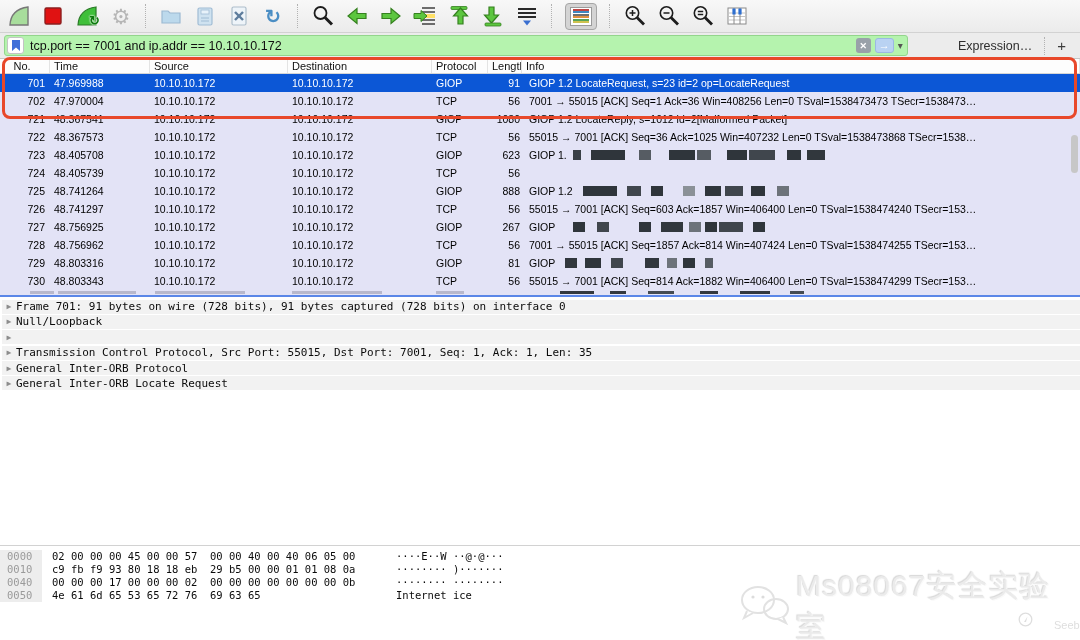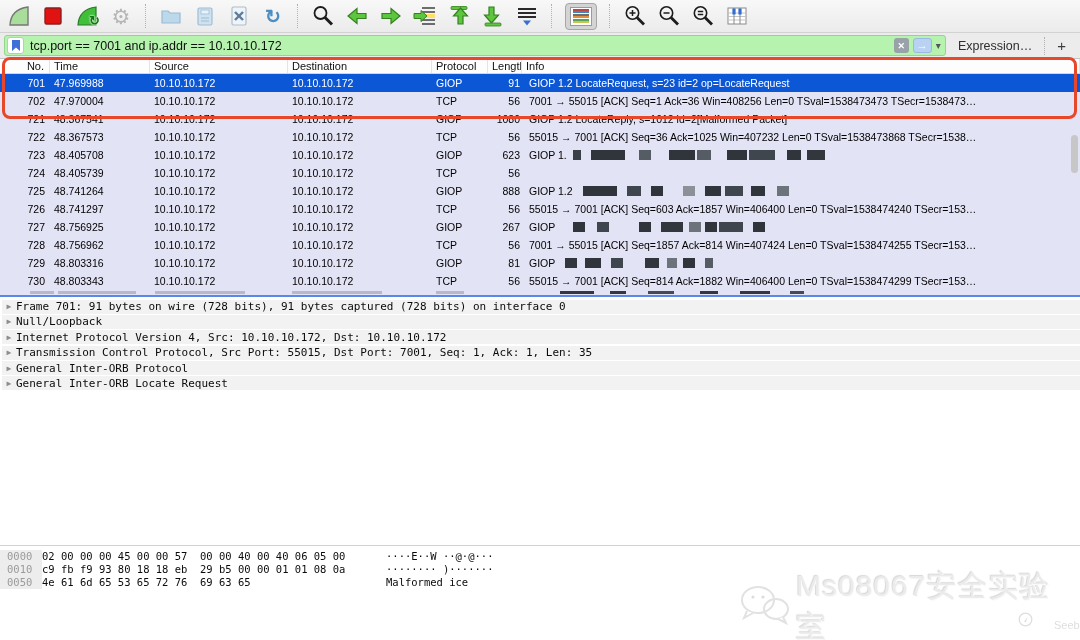--- a/index.html
+++ b/index.html
@@ -17,21 +17,21 @@
   .fin-overlay { position:absolute; right:0; bottom:1px; font-size:13px; font-weight:bold; color:#0c7a0c;
                  text-shadow:0 0 2px #fff, 0 0 2px #fff; }
   .colorize-box { width:32px; height:27px; background:#d4d4d4; border:1px solid #a6a6a6; border-radius:4px;
                   display:flex; align-items:center; justify-content:center; }
   .colorize-inner { width:22px; height:19px; background:#fff; border:1px solid #9a9a9a; padding:1px 2px;
                     display:flex; flex-direction:column; justify-content:space-between; }
   .colorize-inner i { display:block; height:2px; }
 
   
   .filterbar { height:26px; background:#ececec; border-bottom:1px solid #c6c6c6; display:flex;
-               align-items:center; padding:0 4px; }
+               align-items:center; padding:0 4px;gap:38px; }
   .ffield { flex:1; height:21px; background:#b5f3ae; border:1px solid #93d58c; border-radius:3px;
             display:flex; align-items:center; position:relative; padding-left:2px; }
   .fbookmark { width:17px; height:17px; background:#fff; border:1px solid #c4c4c4; border-radius:3px;
                display:flex; align-items:center; justify-content:center; }
   .ftext { margin-left:6px; font-size:12.5px; color:#101010; }
   .fctrl { position:absolute; right:4px; display:flex; align-items:center; gap:4px; }
   .fclear { width:15px; height:15px; background:#99a1a9; border-radius:3px; color:#fff; font-size:9px;
             font-weight:bold; display:flex; align-items:center; justify-content:center; }
   .fapply { width:19px; height:15px; background:#b9d2f2; border:1px solid #9bb9e2; border-radius:3px;
             color:#fff; font-size:11px; font-weight:bold; display:flex; align-items:center; justify-content:center; line-height:1; }
@@ -47,21 +47,21 @@
            font-size:11px; color:#111; }
   .phead span { border-right:1px solid #e4e4e4; padding-left:4px; line-height:14px; overflow:hidden; white-space:nowrap; }
   .pc { overflow:hidden; white-space:nowrap; flex-shrink:0; }
   .c-no   { width:50px; text-align:right; padding-right:5px; }
   .c-time { width:100px; padding-left:4px; }
   .c-src  { width:138px; padding-left:4px; }
   .c-dst  { width:144px; padding-left:4px; }
   .c-proto{ width:56px;  padding-left:4px; }
   .c-len  { width:34px;  text-align:right; padding-right:2px; }
   .c-info { flex:1; width:auto; padding-left:7px; display:flex; align-items:center; }
-  .phead .c-no { text-align:right; padding-left:0; }
+  .phead .c-no { text-align:center; padding-left:0; }
   .prow { height:18px; display:flex; align-items:center; background:#e3e3f6; color:#000;
           font-family:Liberation Sans, sans-serif; font-size:10.5px; }
   .prow.sel { background:#0c57d6; color:#fff; }
   .redact { display:inline-block; height:10px; flex-shrink:0; }
   .partialrow { height:4.5px; background:#e3e3f6; position:relative; overflow:hidden; }
   .partialrow i { position:absolute; display:block; }
   .divider-blue { height:2px; background:#5b87e8; }
   .redbox { position:absolute; left:2px; top:-2px; width:1075px; height:62px; border:3px solid #e8482a;
             border-radius:8px; pointer-events:none; z-index:5; }
   .vthumb { position:absolute; right:2px; top:76px; width:7px; height:38px; background:#c7c7c7; border-radius:4px; z-index:4; }
@@ -70,21 +70,21 @@
   .details { height:249px; background:#fff; border-bottom:1px solid #d2d2d2; padding:3px 0 0 2px; overflow:hidden; }
   .drow { height:14px; margin-bottom:1.4px; background:#f2f2f2; display:flex; align-items:center;
           font-family:"DejaVu Sans Mono", monospace; font-size:11px; color:#0a0a0a; white-space:nowrap; }
   .drow .tri { color:#8d8d8d; font-size:8px; width:14px; text-align:center; flex-shrink:0; }
 
   
   .hexpane { position:relative; background:#fff; height:126px; padding-top:4px; }
   .hxrow { height:13px; display:flex; align-items:center; font-family:"DejaVu Sans Mono", monospace;
            font-size:10.5px; color:#0a0a0a; white-space:pre; }
   .hx-off { width:42px; background:#ededed; color:#9a9a9a; padding-left:7px; height:13px; line-height:13px; flex-shrink:0; }
-  .hx-h1 { width:158px; flex-shrink:0; }
+  .hx-h1 { margin-left:10px; width:158px; flex-shrink:0; }
   .hx-h2 { width:158px; flex-shrink:0; }
   .hx-ascii { margin-left:28px; }
 
   
   .watermark { position:absolute; left:738px; top:566px; display:flex; align-items:center; gap:4px; pointer-events:none; }
   .wm-text { font-size:30px; color:#ebebeb; letter-spacing:1px;
              text-shadow:1px 1px 0 #fafafa, -1px -1px 1px #d8d8d8; }
   .seebug { position:absolute; left:1018px; top:612px; display:flex; align-items:flex-end; gap:21px; pointer-events:none; }
   .sb-text { font-size:11px; color:#dedede; }
 </style>
@@ -447,40 +447,40 @@
       <div class="drow">
         <span class="tri">▶</span>
         <span>Frame 701: 91 bytes on wire (728 bits), 91 bytes captured (728 bits) on interface 0</span>
       </div>
       <div class="drow">
         <span class="tri">▶</span>
         <span>Null/Loopback</span>
       </div>
       <div class="drow">
         <span class="tri">▶</span>
-        <span>Internet Protocol Version 4, Src: 10.10.10.172, Dst: 10.10.10.172</span>
       </div>
       <div class="drow">
         <span class="tri">▶</span>
         <span>Transmission Control Protocol, Src Port: 55015, Dst Port: 7001, Seq: 1, Ack: 1, Len: 35</span>
       </div>
       <div class="drow">
         <span class="tri">▶</span>
         <span>General Inter-ORB Protocol</span>
       </div>
       <div class="drow">
         <span class="tri">▶</span>
         <span>General Inter-ORB Locate Request</span>
       </div>
     </div>
 
   <div class="hexpane" id="hex-rows">
       <div class="hxrow"><span class="hx-off">0000</span><span class="hx-h1">02 00 00 00 45 00 00 57</span><span class="hx-h2">00 00 40 00 40 06 05 00</span><span class="hx-ascii">····E··W ··@·@···</span></div>
       <div class="hxrow"><span class="hx-off">0010</span><span class="hx-h1">c9 fb f9 93 80 18 18 eb</span><span class="hx-h2">29 b5 00 00 01 01 08 0a</span><span class="hx-ascii">········ )·······</span></div>
-      <div class="hxrow"><span class="hx-off">0050</span><span class="hx-h1">4e 61 6d 65 53 65 72 76</span><span class="hx-h2">69 63 65</span><span class="hx-ascii">Malformed ice</span></div>
+      <div class="hxrow"><span class="hx-off">0040</span><span class="hx-h1">00 00 00 17 00 00 00 02</span><span class="hx-h2">00 00 00 00 00 00 00 0b</span><span class="hx-ascii">········ ········</span></div>
+      <div class="hxrow"><span class="hx-off">0050</span><span class="hx-h1">4e 61 6d 65 53 65 72 76</span><span class="hx-h2">69 63 65</span><span class="hx-ascii">Internet ice</span></div>
     </div>
 
   <div class="watermark">
     <span>
       <svg width="54" height="46" viewBox="0 0 54 46" fill="none" stroke="#e2e2e2" stroke-width="2">
         <ellipse cx="20" cy="18" rx="16" ry="13"></ellipse>
         <path d="M9 29 L6 36 L15 31" fill="#fff" stroke="#e2e2e2"></path>
         <ellipse cx="38" cy="27" rx="12" ry="10"></ellipse>
         <path d="M45 35 L48 41 L40 37" fill="#fff" stroke="#e2e2e2"></path>
         <circle cx="15" cy="15" r="1.6" fill="#dcdcdc" stroke="none"></circle>

